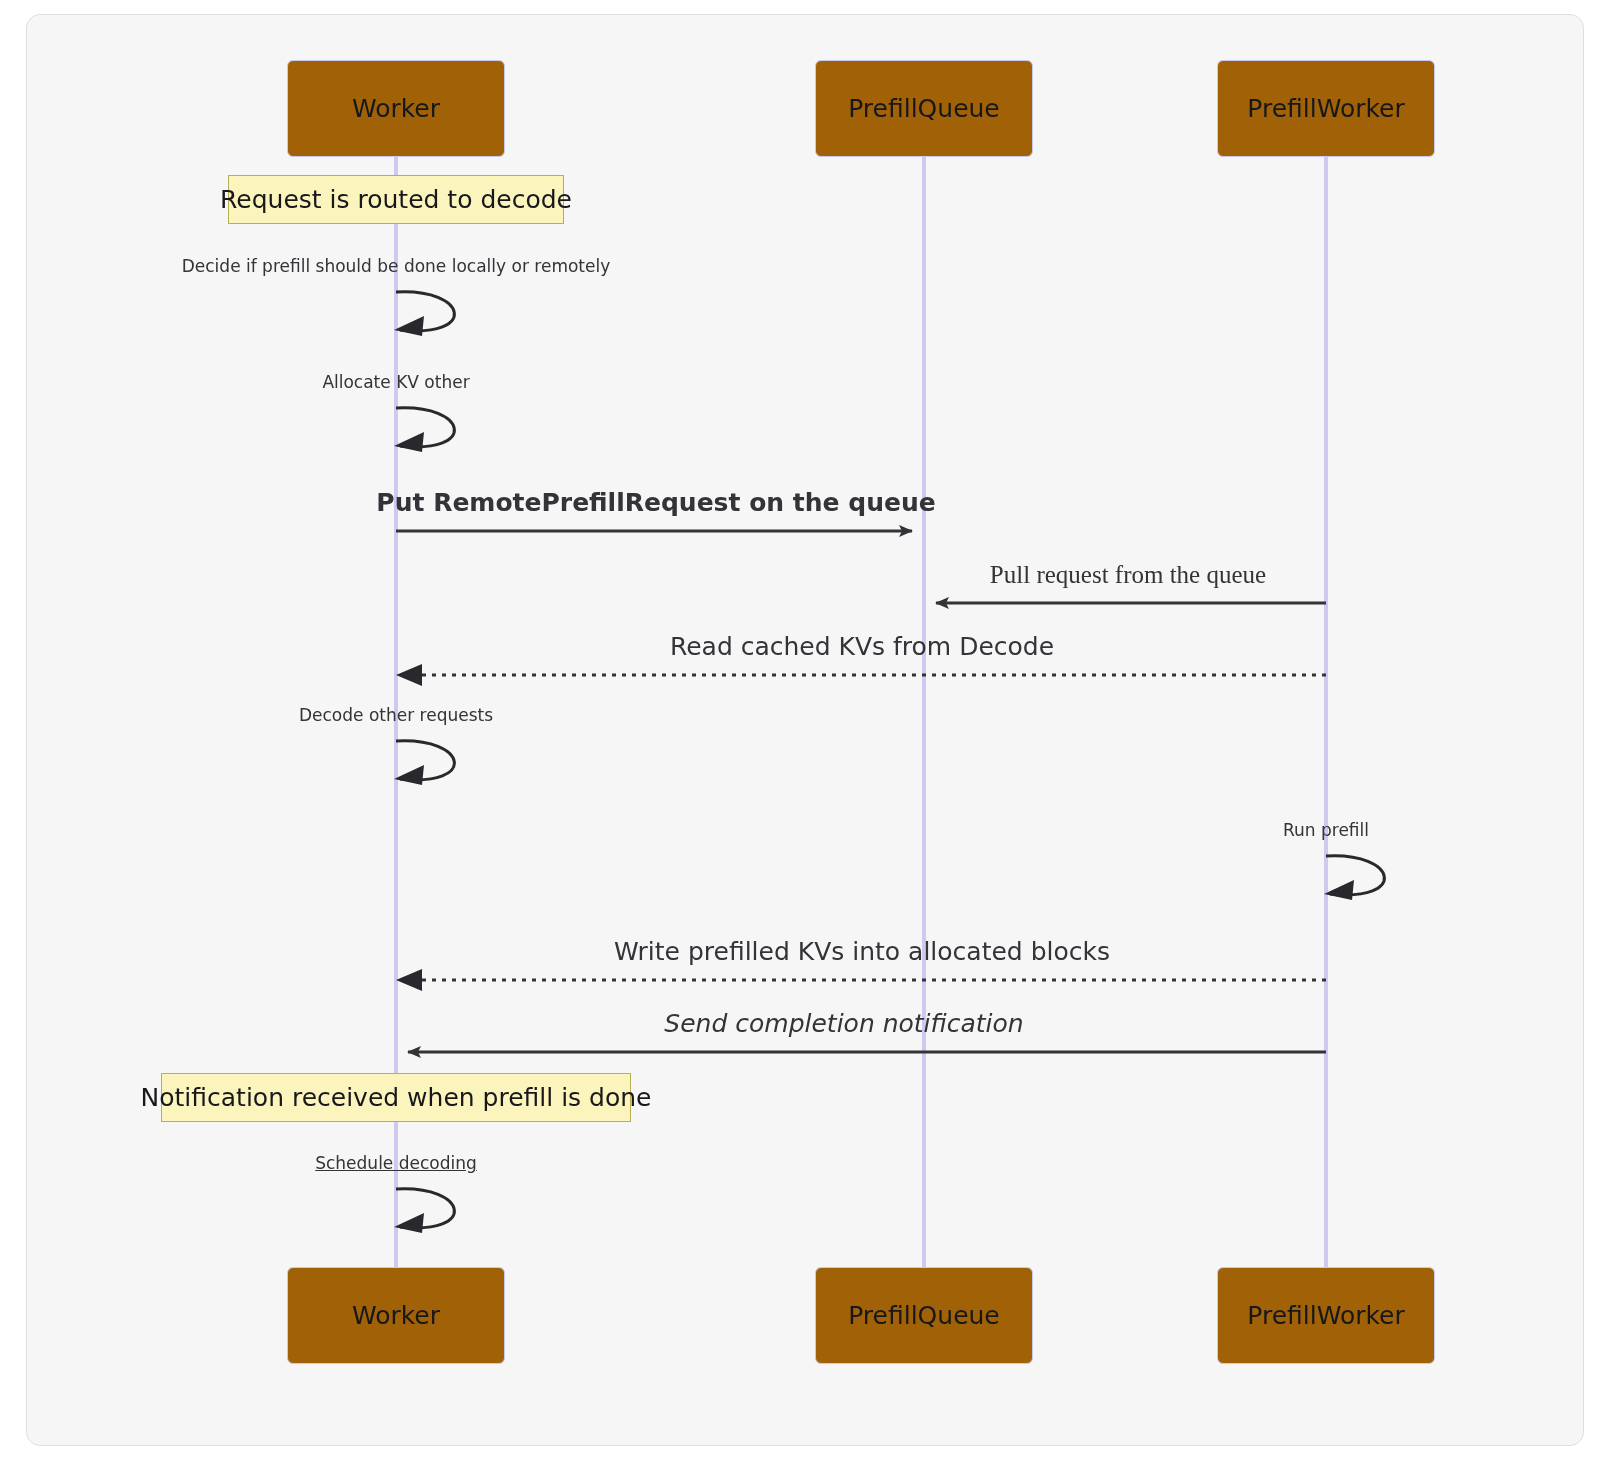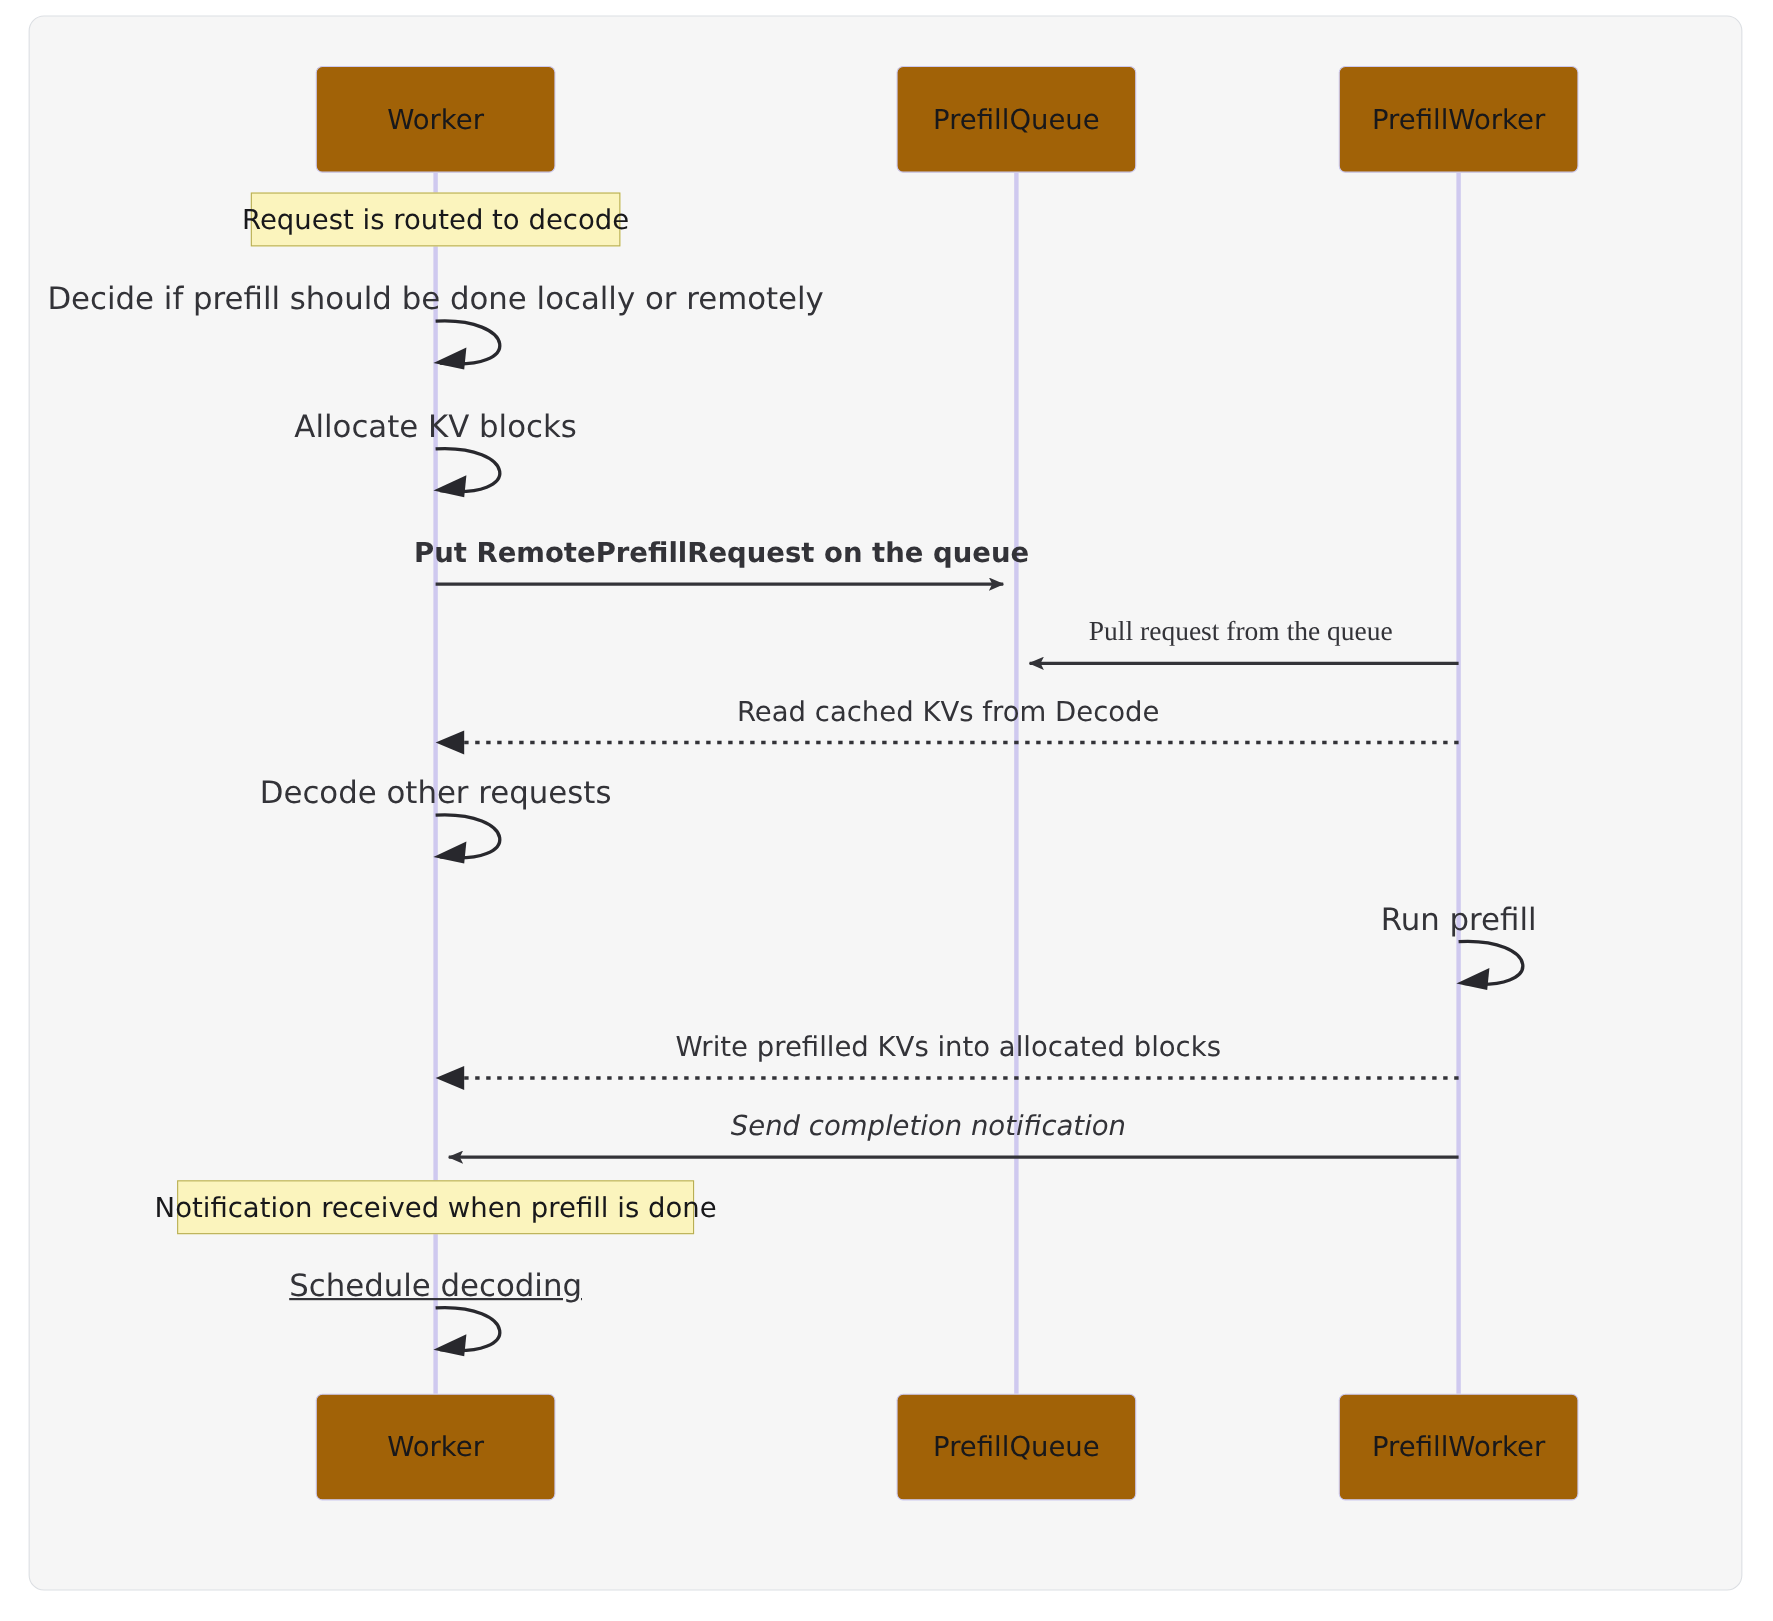--- a/index.html
+++ b/index.html
@@ -72,21 +72,21 @@
   .msg-label {
     position: absolute;
     font-size: 25px;
     color: #333338;
     white-space: nowrap;
     line-height: 1;
     transform: translateX(-50%);
   }
   .loop-label {
     position: absolute;
-    font-size: 28px;
+    font-size: 17px;
     color: #333338;
     white-space: nowrap;
     line-height: 1;
     transform: translateX(-50%);
   }
 </style>
 </head>
 <body>
 
 <div id="stage">
@@ -181,21 +181,21 @@
   </div>
   <div class="note-box" style="left:228px; top:175px; width:336px; height:49px;">
     <span class="note-label">Request is routed to decode</span>
   </div>
 
   <div class="loop-label" style="left:396px; top:258px;">
     <span>Decide if prefill should be done locally or remotely</span>
   </div>
 
   <div class="loop-label" style="left:396px; top:374px;">
-    <span>Allocate KV blocks</span>
+    <span>Allocate KV other</span>
   </div>
 
   <div class="msg-label" style="left:656px; top:490px;font-weight:bold;">
     <span>Put RemotePrefillRequest on the queue</span>
   </div>
 
   <div class="msg-label" style="left:1128px; top:562px;font-family:Liberation Serif, serif;">
     <span>Pull request from the queue</span>
   </div>
 

